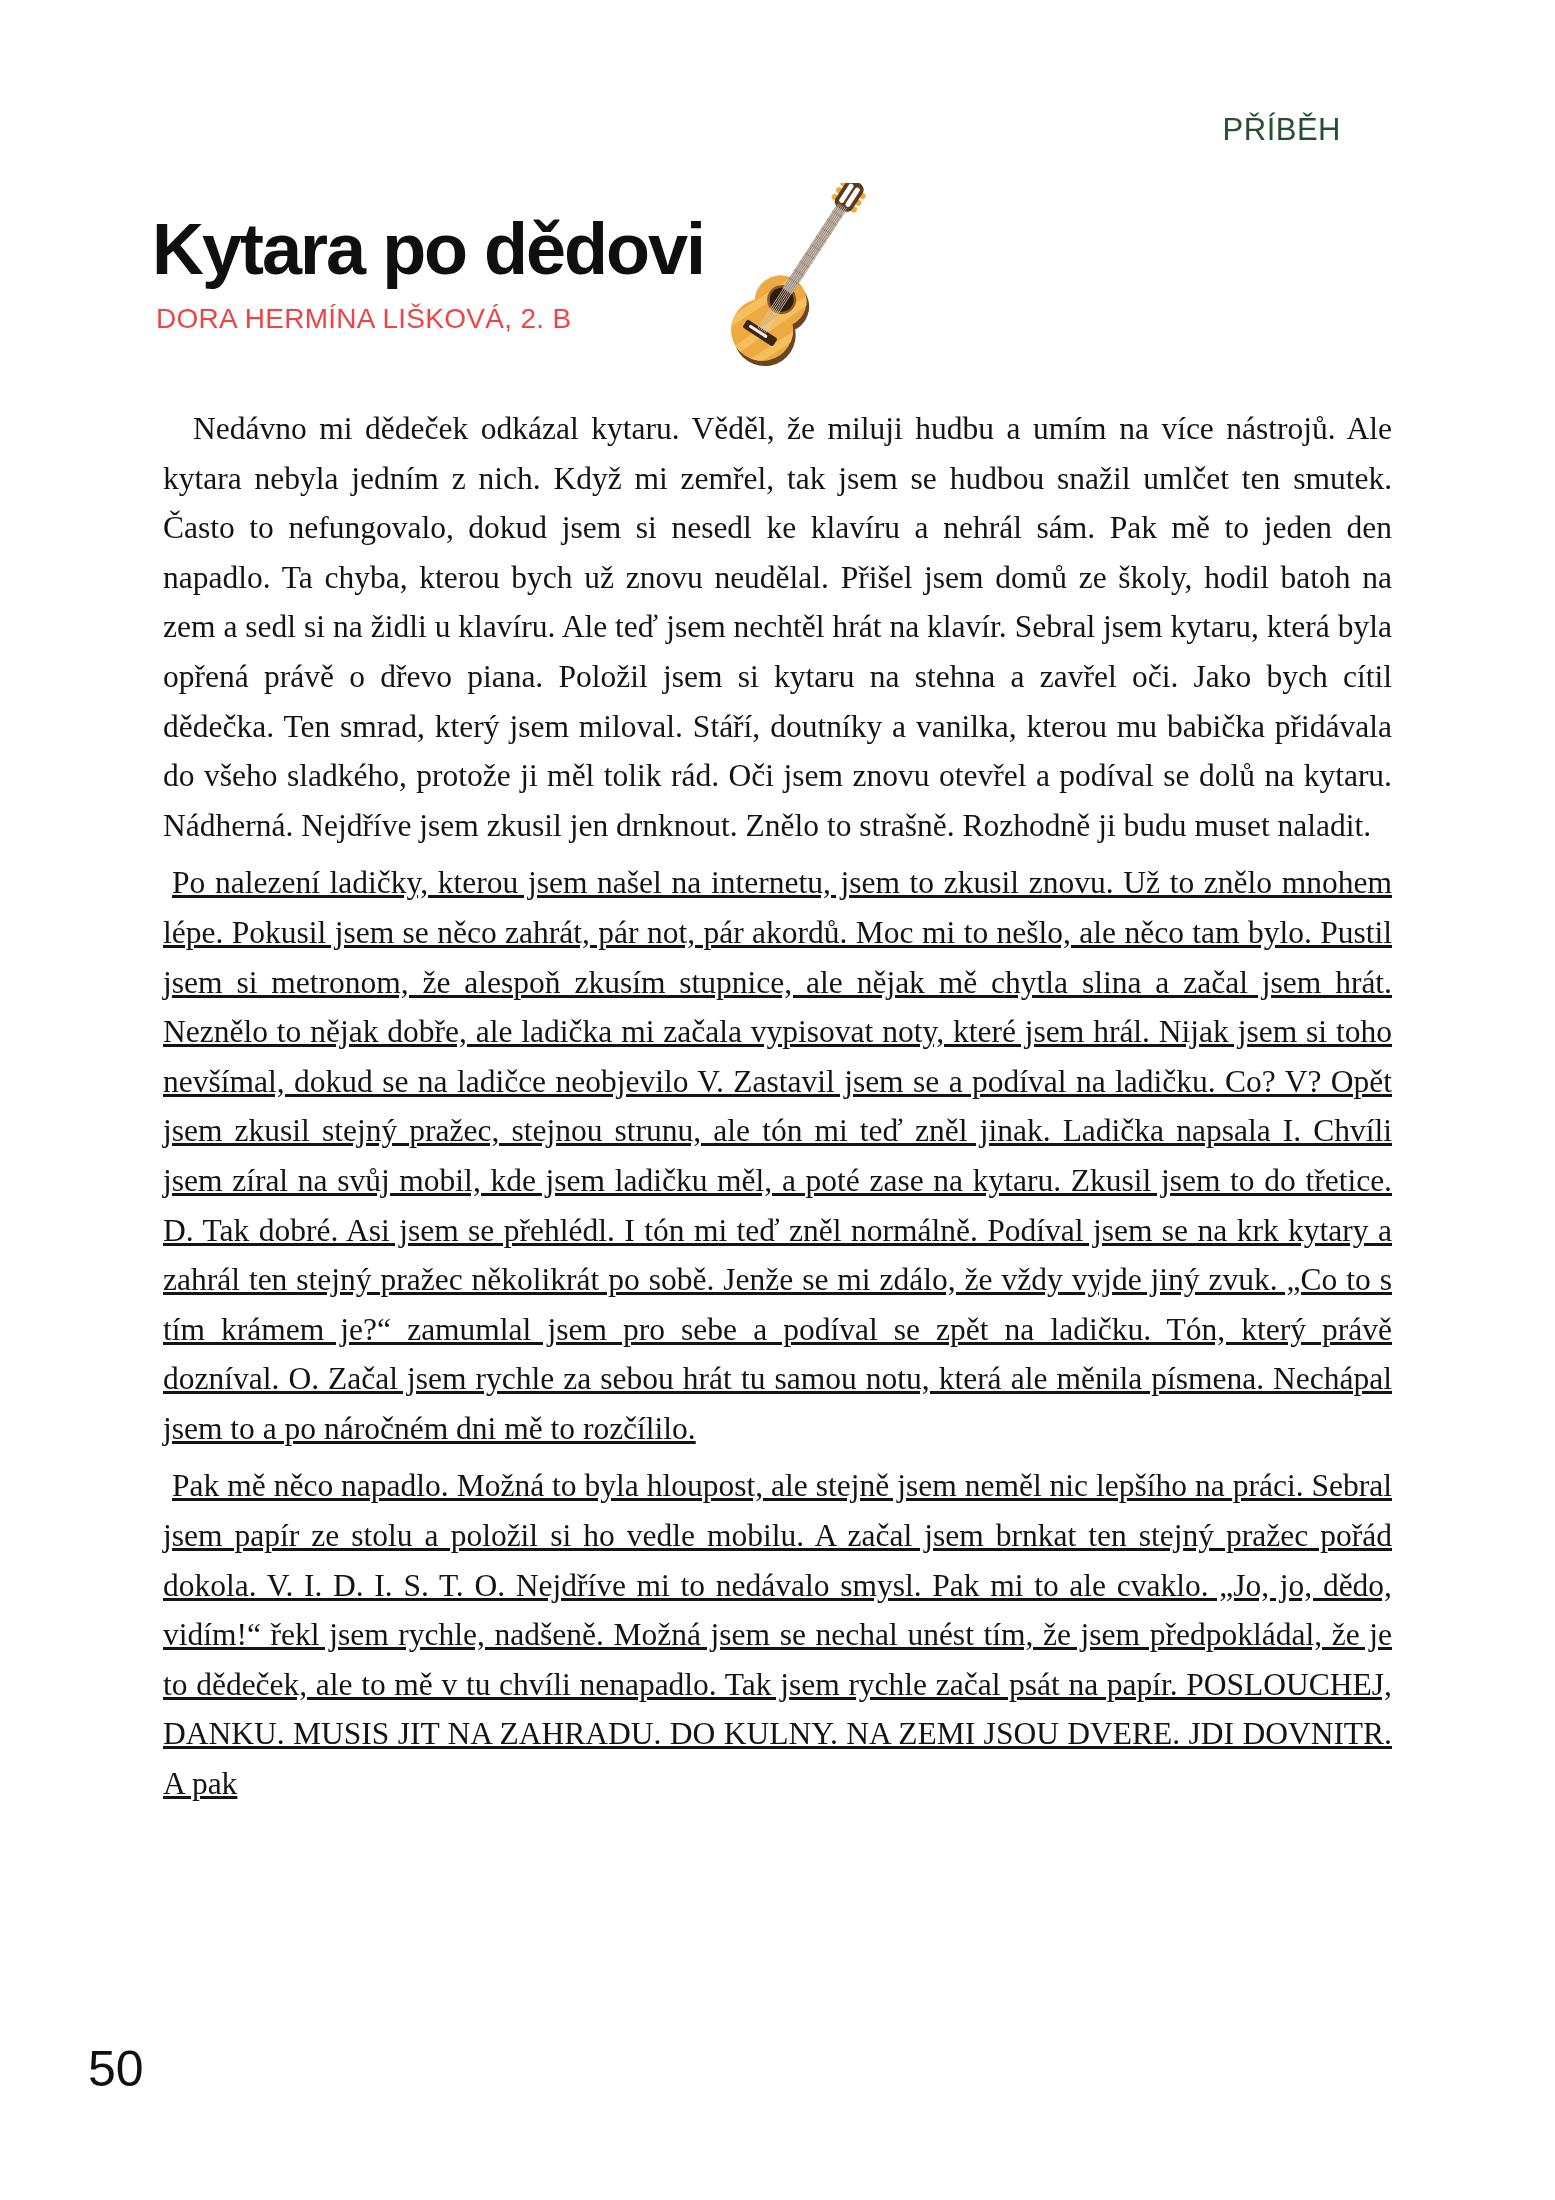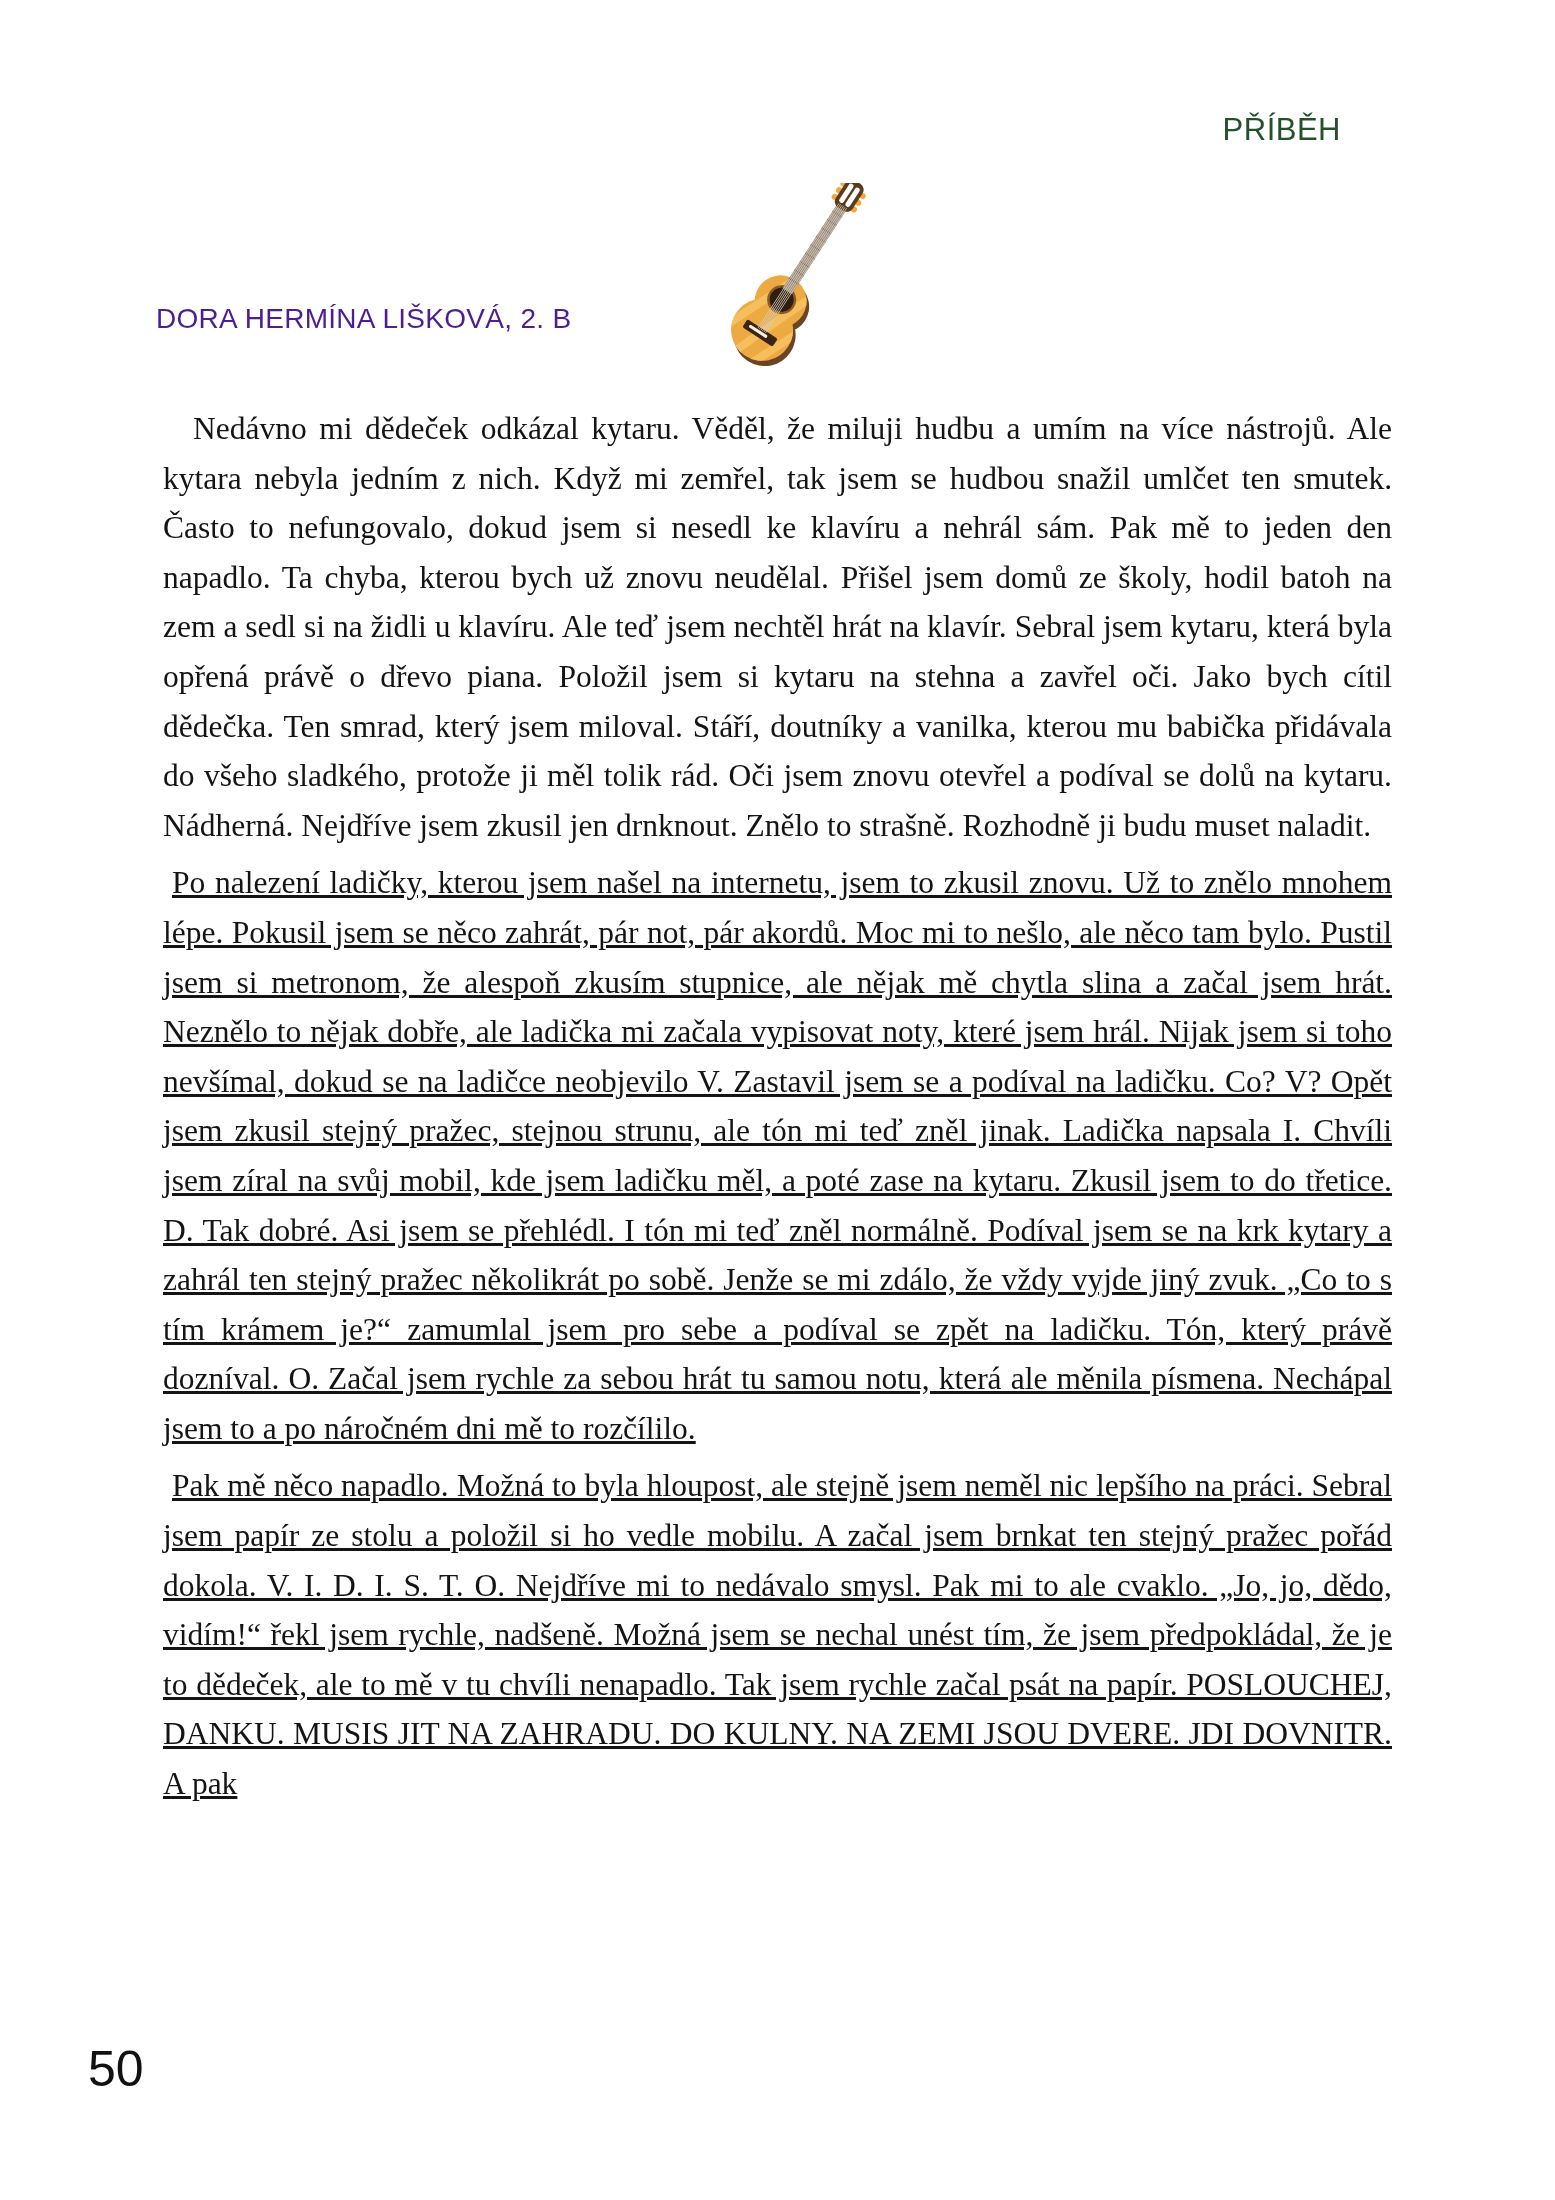--- a/index.html
+++ b/index.html
@@ -33,21 +33,21 @@
     letter-spacing: -2px;
     color: #0f0f0f;
     font-family: "Liberation Sans", "DejaVu Sans", sans-serif;
   }
   .byline {
     position: absolute;
     left: 156px;
     top: 303px;
     font-size: 28px;
     letter-spacing: 0.3px;
-    color: #4c1d95;
+    color: #ef4444;
     font-weight: 400;
   }
   .guitar-wrap {
     position: absolute;
     left: 688px;
     top: 183px;
     width: 200px;
     height: 205px;
     pointer-events: none;
   }
@@ -77,20 +77,21 @@
     color: #111111;
   }
 </style>
 </head>
 <body>
 
 <div class="page">
 
   <div class="category-label">PŘÍBĚH</div>
 
+  <h1 class="title">Kytara po dědovi</h1>
 
   <div class="byline">DORA HERMÍNA LIŠKOVÁ, 2. B</div>
 
   <div class="guitar-wrap">
     <svg width="200" height="205" viewBox="0 0 200 205" xmlns="http://www.w3.org/2000/svg" aria-hidden="true">
       <defs>
         <clipPath id="gbody">
           <circle cx="50" cy="142" r="26"></circle>
           <circle cx="50" cy="176" r="31"></circle>
         </clipPath>

